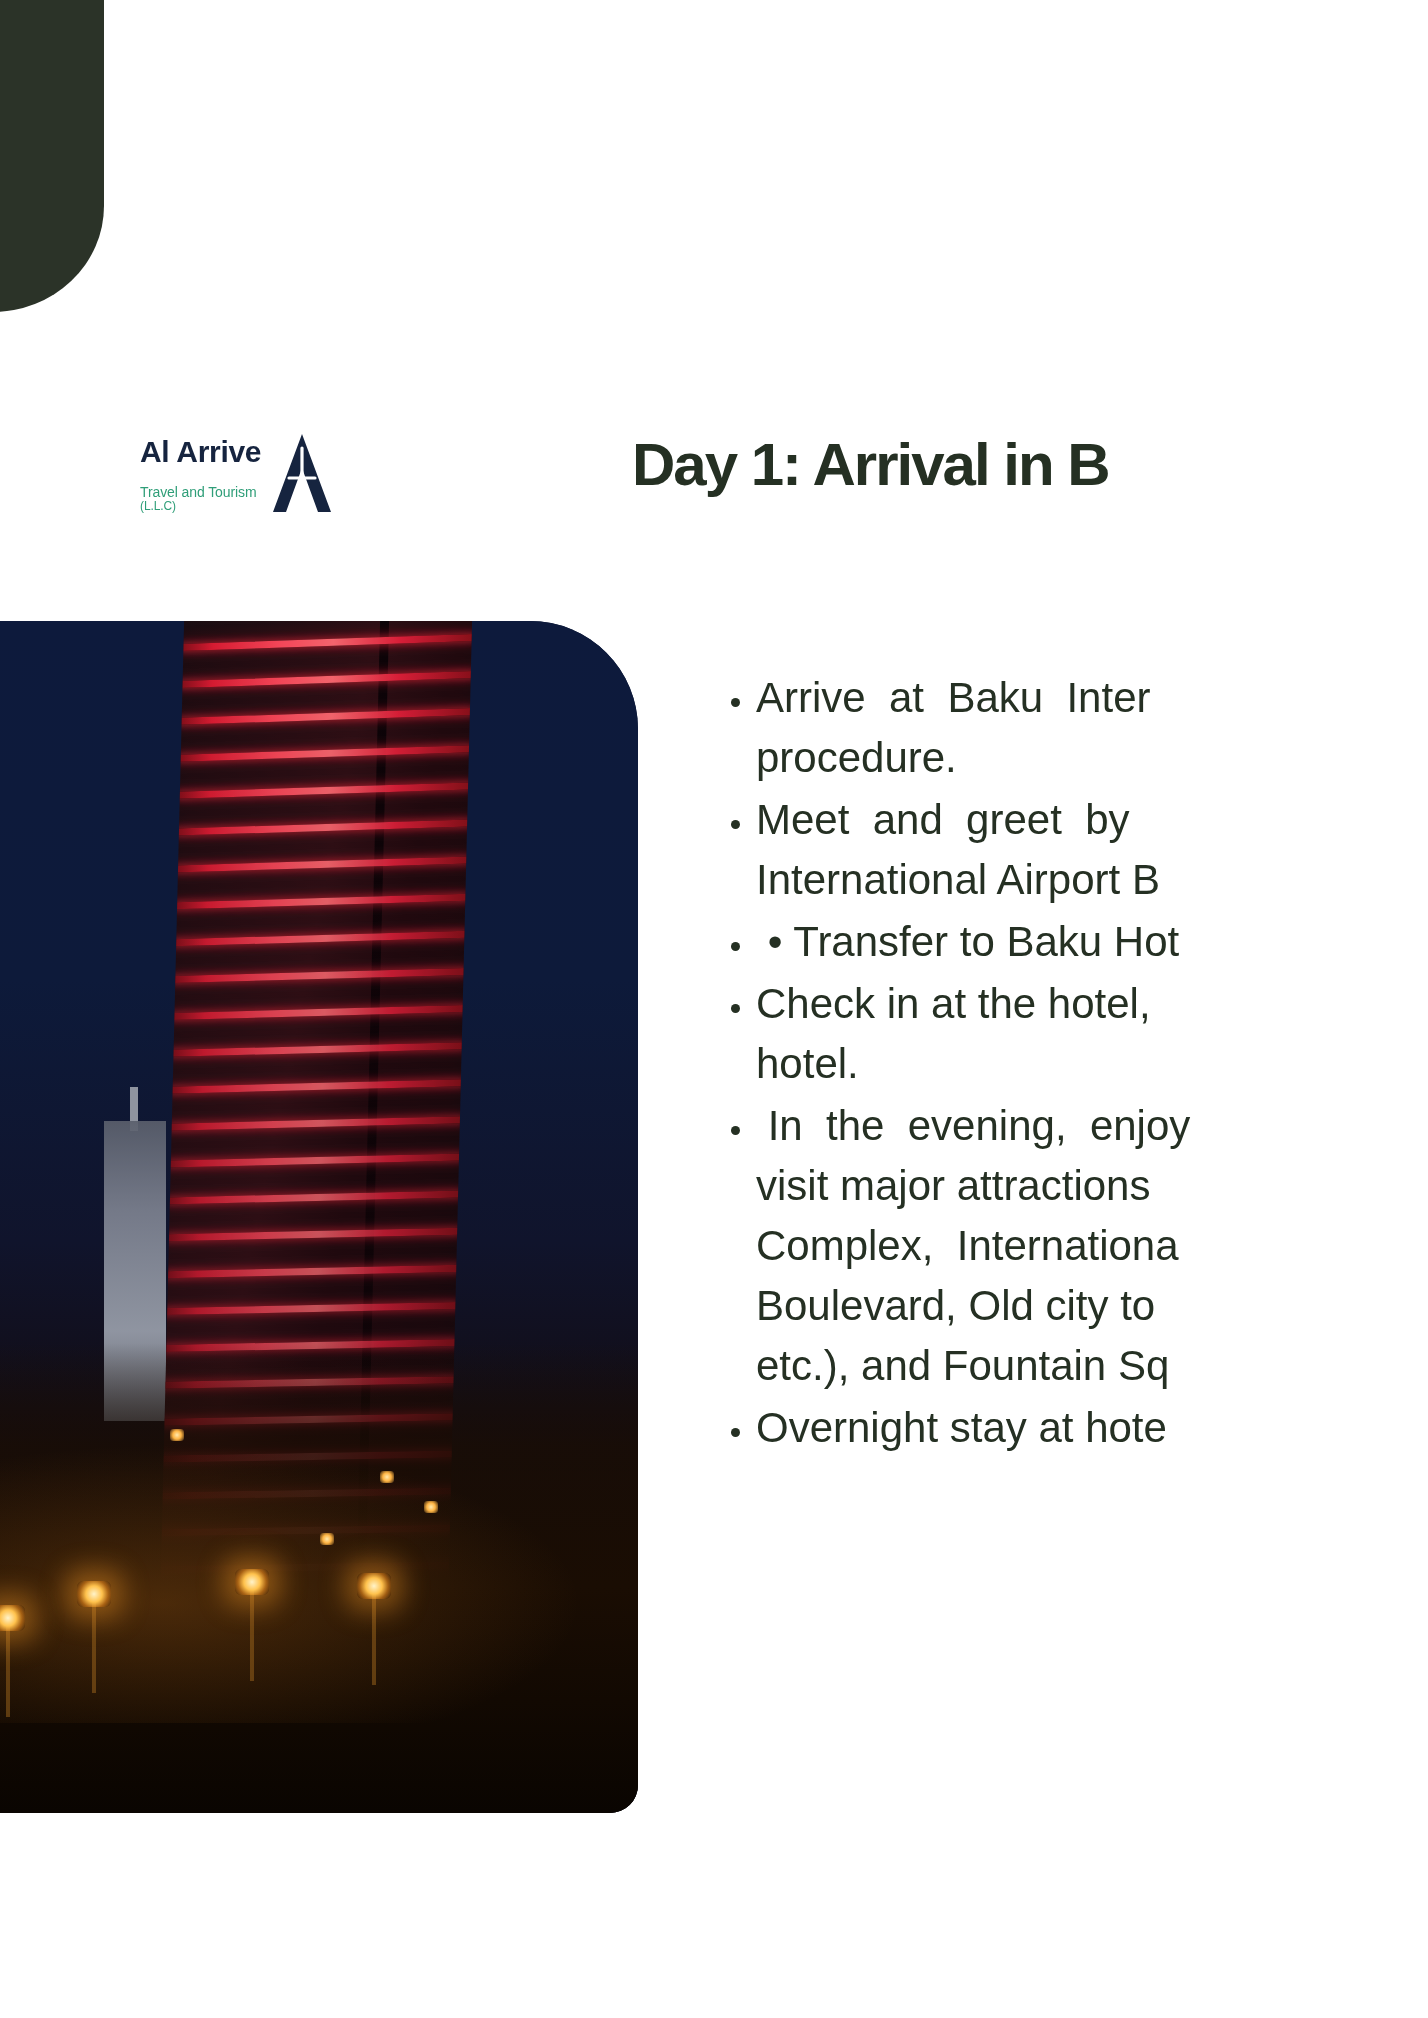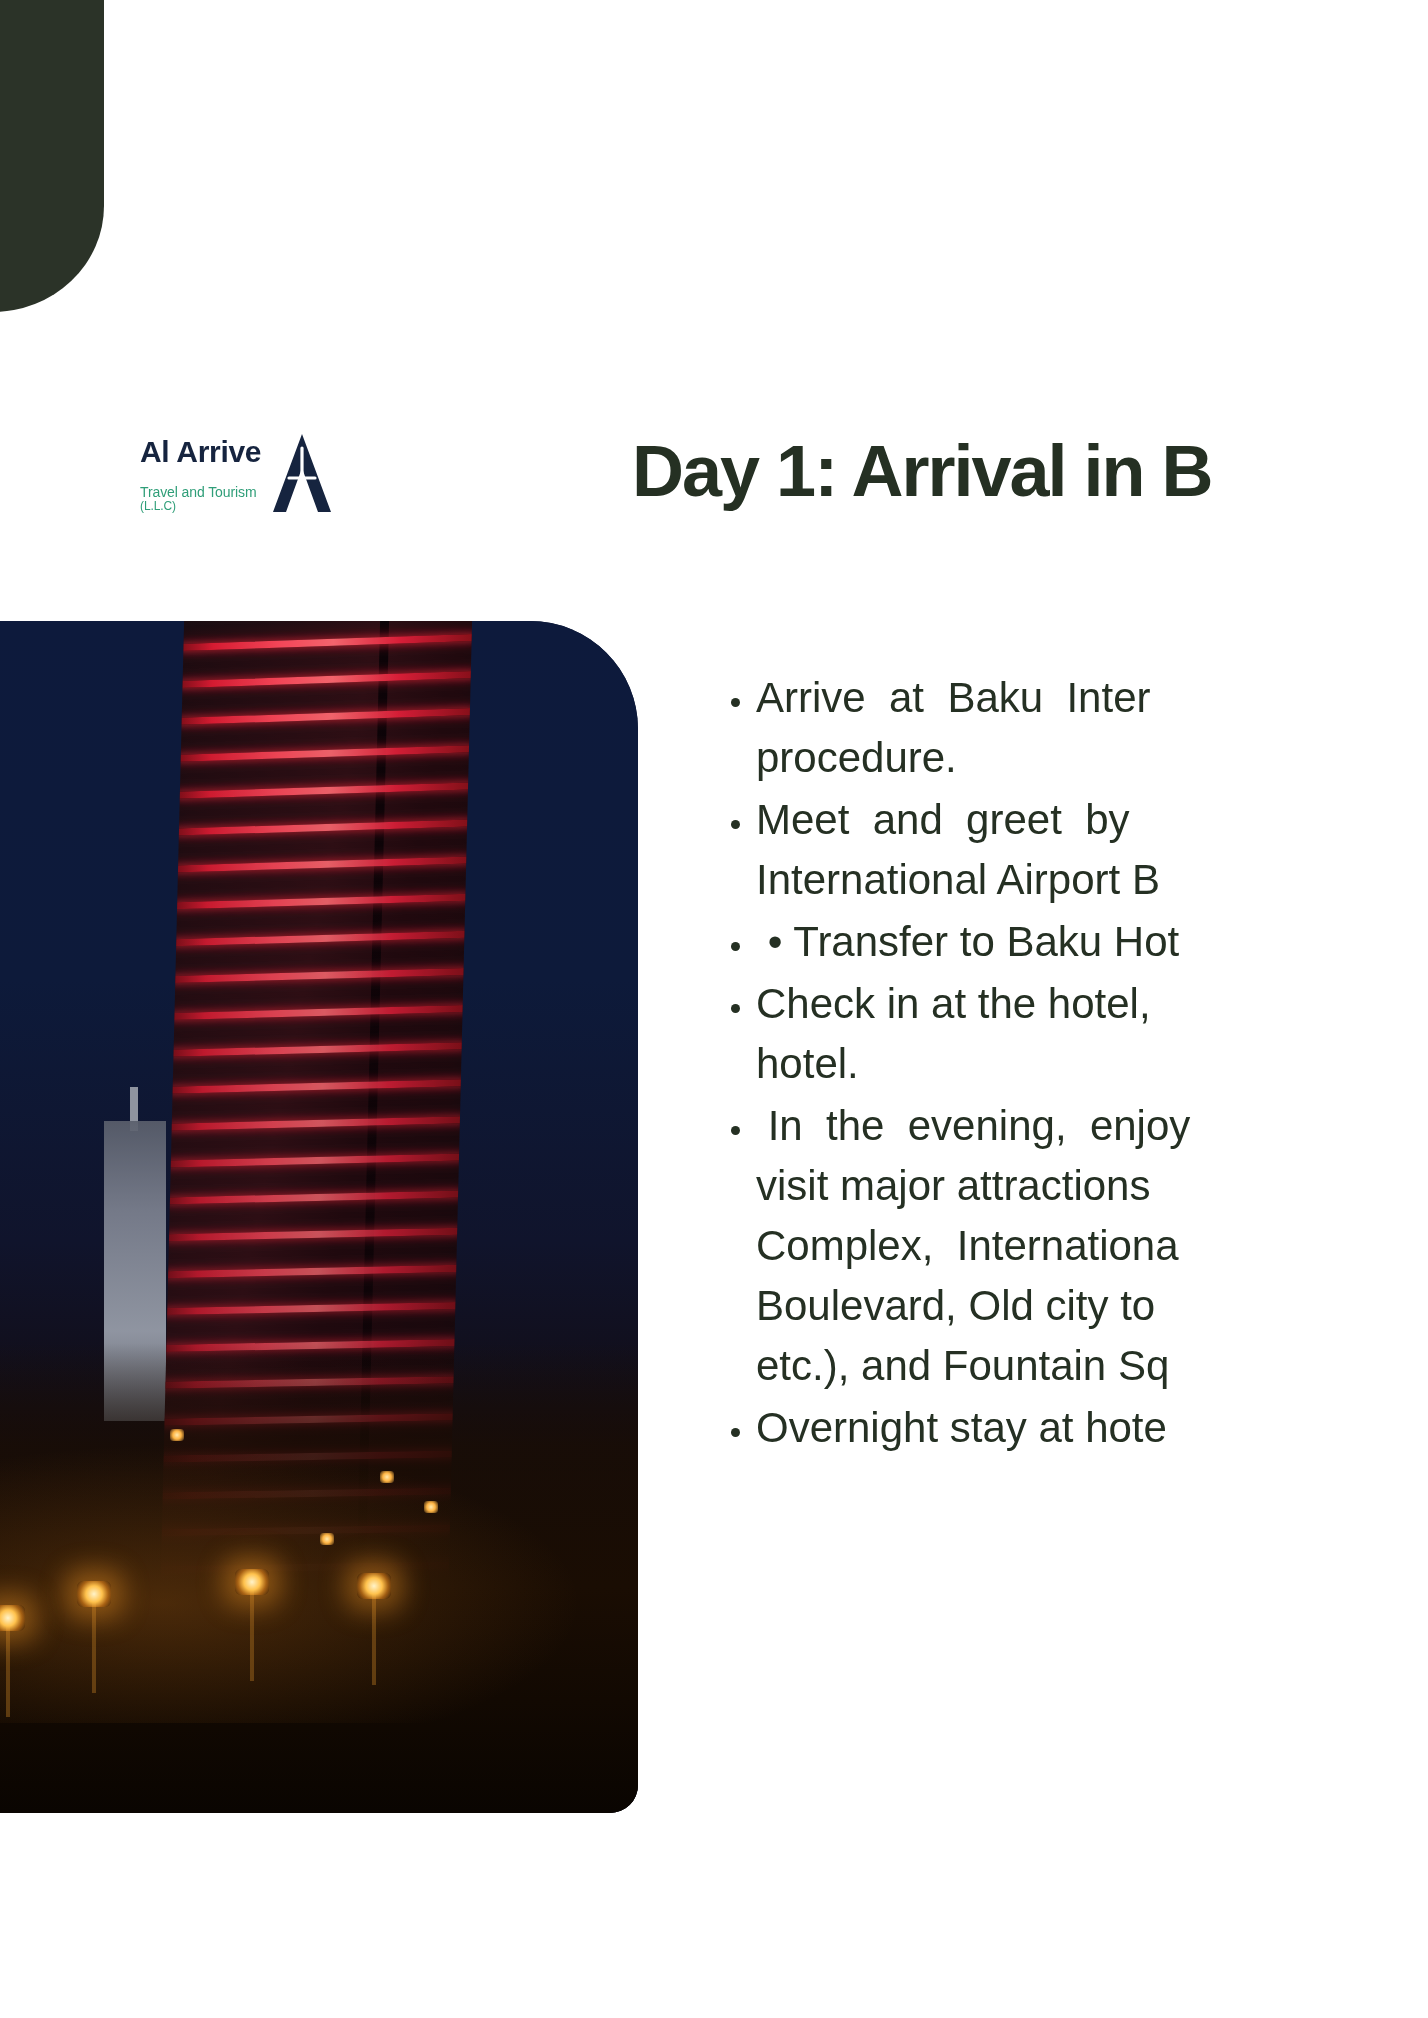--- a/index.html
+++ b/index.html
@@ -14,21 +14,21 @@
   .logo{position:absolute;left:140px;top:432px;display:flex;align-items:center;gap:10px;}
   .logo-text{line-height:1;}
   .logo-name{font-size:30px;font-weight:bold;color:#16243f;letter-spacing:-0.3px;
              font-family:"Liberation Sans",sans-serif;white-space:nowrap;}
   .logo-sub{font-size:14px;color:#2f9e78;margin-top:18px;letter-spacing:-0.1px;white-space:nowrap;}
   .logo-sub2{font-size:12px;color:#2f9e78;margin-top:1px;letter-spacing:-0.1px;white-space:nowrap;}
   .logo-mark{width:62px;height:84px;flex:0 0 auto;}
 
   
   .title{position:absolute;left:632px;top:430px;white-space:nowrap;
-         font-size:72px;font-weight:bold;color:#253023;letter-spacing:-2px;
+         font-size:60px;font-weight:bold;color:#253023;letter-spacing:-2px;
          font-family:"Liberation Sans",sans-serif;}
 
   
   .photo{position:absolute;left:-180px;top:621px;width:818px;height:1192px;
          border-radius:0 108px 28px 0;overflow:hidden;background:#0b1733;}
   .sky{position:absolute;inset:0;
        background:linear-gradient(180deg,#0d1a3c 0%,#0d1a3a 30%,#10142c 52%,#120d16 66%,#0a0604 100%);}
   
   .tower{position:absolute;left:352px;top:-10px;width:288px;height:1010px;
          background:linear-gradient(100deg,#1a0d12 0%,#2a1016 42%,#1d0b10 60%,#140a0e 100%);

